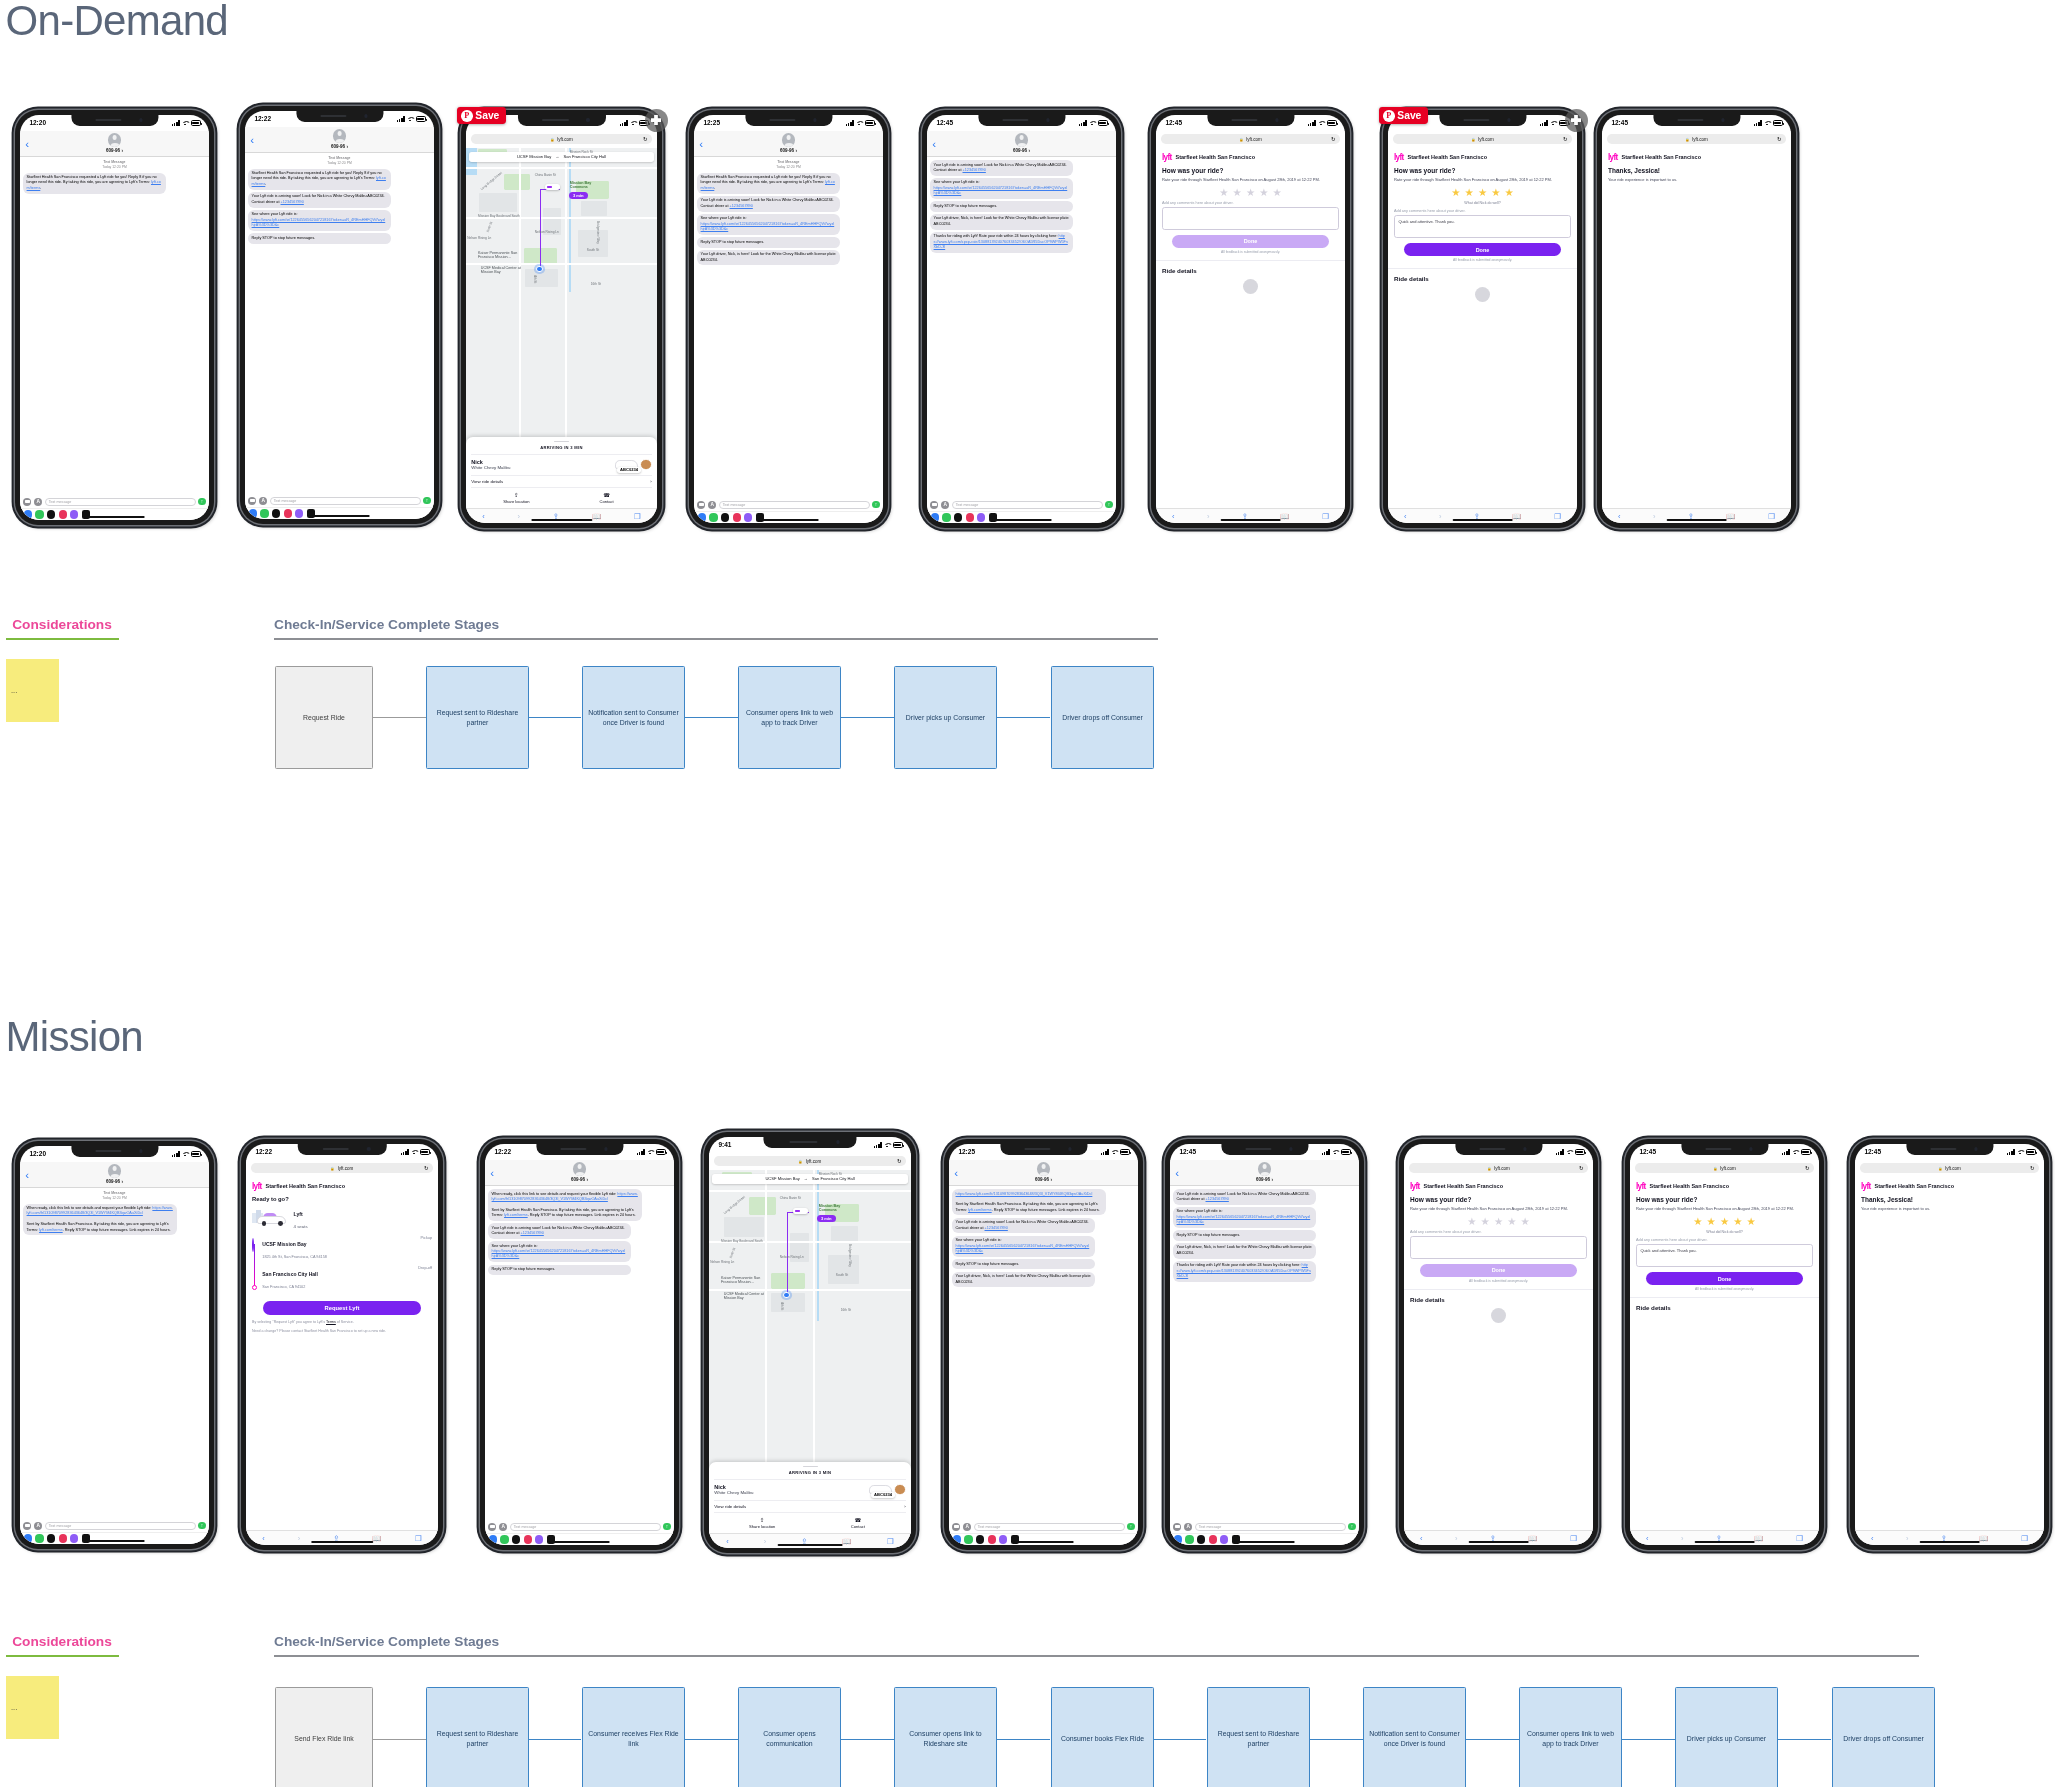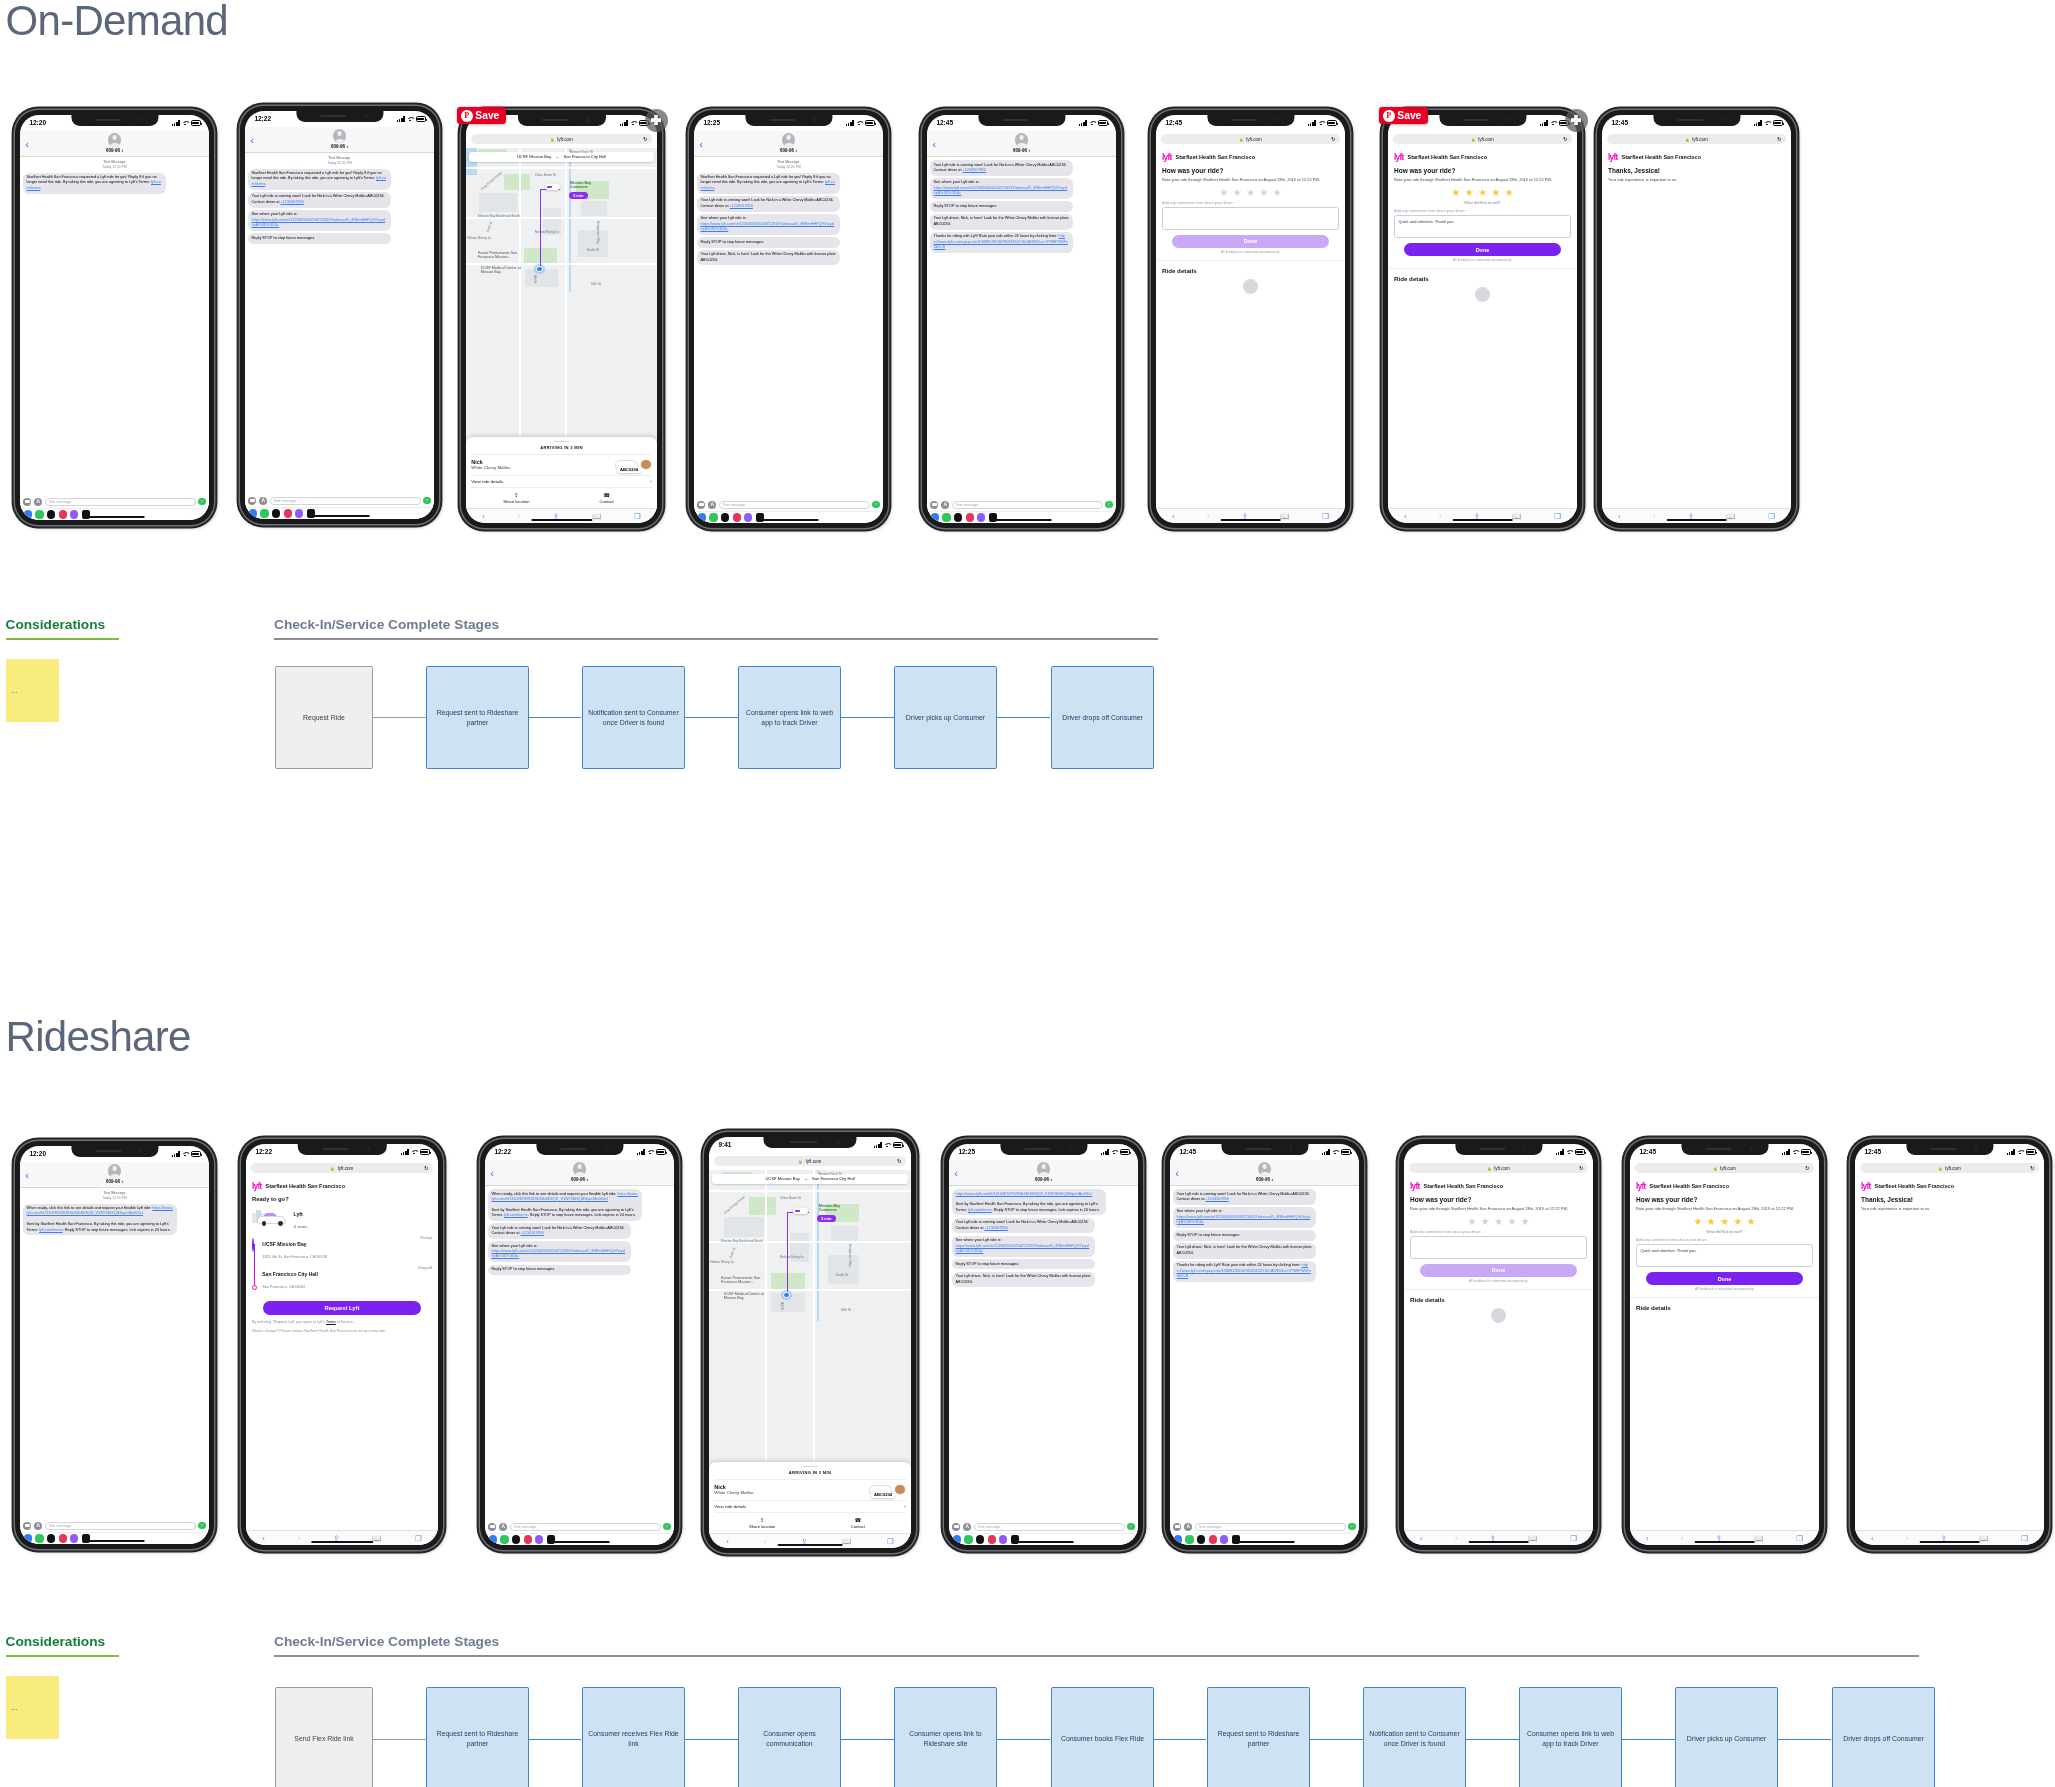--- a/index.html
+++ b/index.html
@@ -171,21 +171,21 @@
   .action .ai{display:block;font-size:5.5px;margin-bottom:1.4px;}
 
   
   .pin-save{position:absolute;top:-2.7px;left:-4.1px;background:#e60023;color:#fff;border-radius:3.4px;padding:2.7px 6.9px 2.7px 4.1px;display:flex;align-items:center;gap:2.7px;font-size:10.3px;font-weight:700;z-index:40;box-shadow:0 0.7px 2.7px rgba(0,0,0,.3);}
   .pin-logo{width:11.6px;height:11.6px;border-radius:50%;background:#fff;color:#e60023;font-size:8.2px;font-weight:800;text-align:center;line-height:11.6px;font-family:"Liberation Serif",serif;}
   .pin-more{position:absolute;top:-1.4px;right:-5.5px;width:23px;height:23px;border-radius:50%;background:rgba(90,90,90,.72);z-index:40;display:flex;align-items:center;justify-content:center;}
   .pin-more i{width:10.3px;height:10.3px;background:#fff;border-radius:1.4px;
      clip-path:polygon(32% 0,68% 0,68% 32%,100% 32%,100% 68%,68% 68%,68% 100%,32% 100%,32% 68%,0 68%,0 32%,32% 32%);}
 
   
-  .consider-title{font-size:13.7px;font-weight:700;color:#15803d;}
+  .consider-title{font-size:13.7px;font-weight:700;color:#ec4899;text-align:center;}
   .consider-rule{height:2.1px;background:#7dbb3f;margin-top:6.2px;width:113px;}
   .sticky{width:53px;height:63px;background:#f7ec7d;margin-top:19px;display:flex;align-items:center;padding-left:5.5px;font-size:7.5px;color:#333;}
   .stages-title{font-size:13.7px;font-weight:700;color:#6f7b93;}
   .stages-rule{height:2.1px;background:#8d8f94;margin-top:6.2px;}
   .flowbox{
     position:absolute; border:1.1px solid #3d85c6; background:#cfe2f3;
     border-radius:1.4px; display:flex;align-items:center;justify-content:center;
     text-align:center; font-size:6.9px; color:#1d3f63; line-height:1.35; padding:2.1px;
   }
   .flowbox.grey{background:#efefef;border-color:#9b9b9b;color:#3d3d3d;}
@@ -723,21 +723,21 @@
   <div class="flowline" style="left:841px;top:717px;width:53px;"></div>
   <div class="flowline" style="left:997px;top:717px;width:53px;"></div>
   <div class="flowbox grey" style="left:275px;top:666px;width:98px;height:103px;">Request Ride</div>
   <div class="flowbox" style="left:426px;top:666px;width:103px;height:103px;">Request sent to Rideshare partner</div>
   <div class="flowbox" style="left:582px;top:666px;width:103px;height:103px;">Notification sent to Consumer once Driver is found</div>
   <div class="flowbox" style="left:738px;top:666px;width:103px;height:103px;">Consumer opens link to web app to track Driver</div>
   <div class="flowbox" style="left:894px;top:666px;width:103px;height:103px;">Driver picks up Consumer</div>
   <div class="flowbox" style="left:1051px;top:666px;width:103px;height:103px;">Driver drops off Consumer</div>
 </div>
 
-<div class="section-title" style="position:absolute;left:5.5px;top:1013px;">Rideshare</div>
+<div class="section-title" style="position:absolute;left:5.5px;top:1013px;">Mission</div>
 
 <div class="phone" style="left:15px;top:1141px;width:199px;height:408px;">
   <div class="phone-inner">
     <div class="notch">
         <i class="speaker"></i>
         <i class="cam"></i>
       </div>
     <div class="statusbar">
       <span>12:20</span>
       <span class="sb-right">

